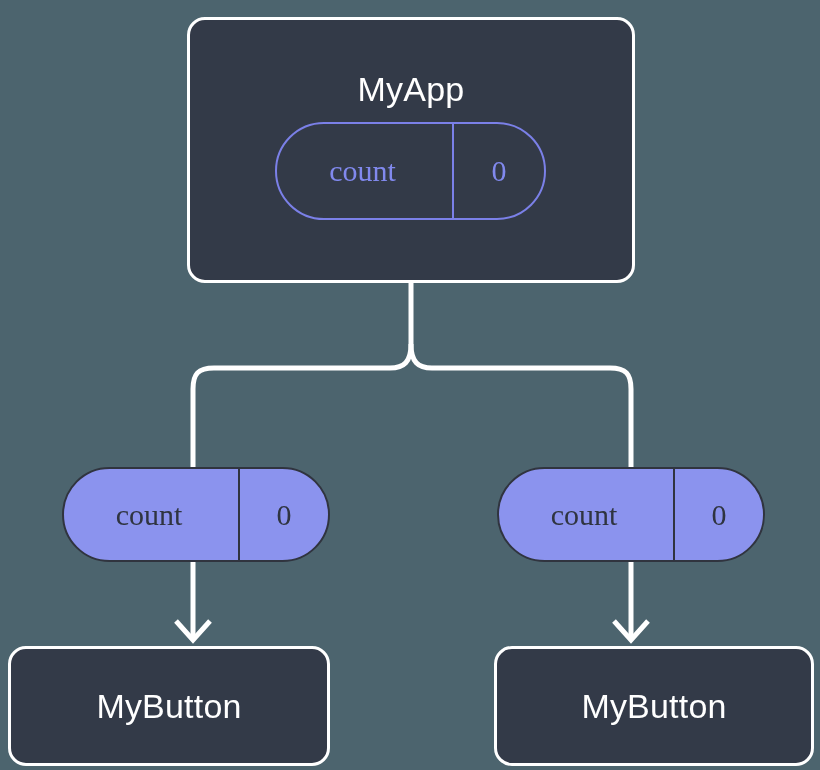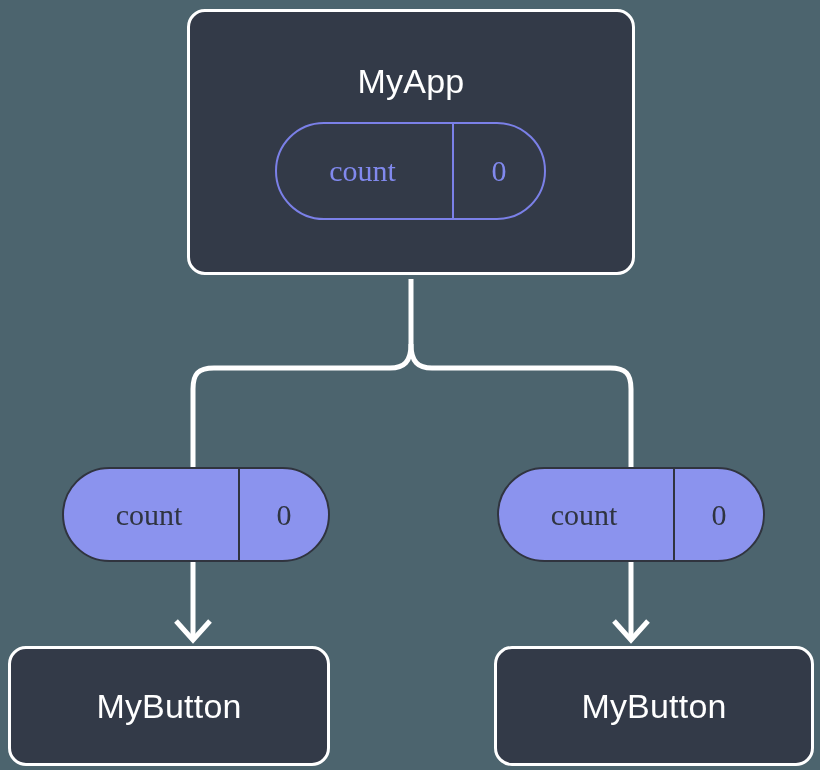--- a/index.html
+++ b/index.html
@@ -37,21 +37,21 @@
     color: #ffffff;
     font-size: 34px;
     font-weight: 400;
     letter-spacing: 0.2px;
     line-height: 1;
     white-space: nowrap;
   }
   
   #app-node {
     left: 187px;
-    top: 9px;
+    top: 17px;
     width: 448px;
     height: 266px;
     justify-content: flex-start;
   }
   #app-node .node-title { margin-top: 52px; }
 
   
   .leaf-node {
     justify-content: center;
     height: 120px;

